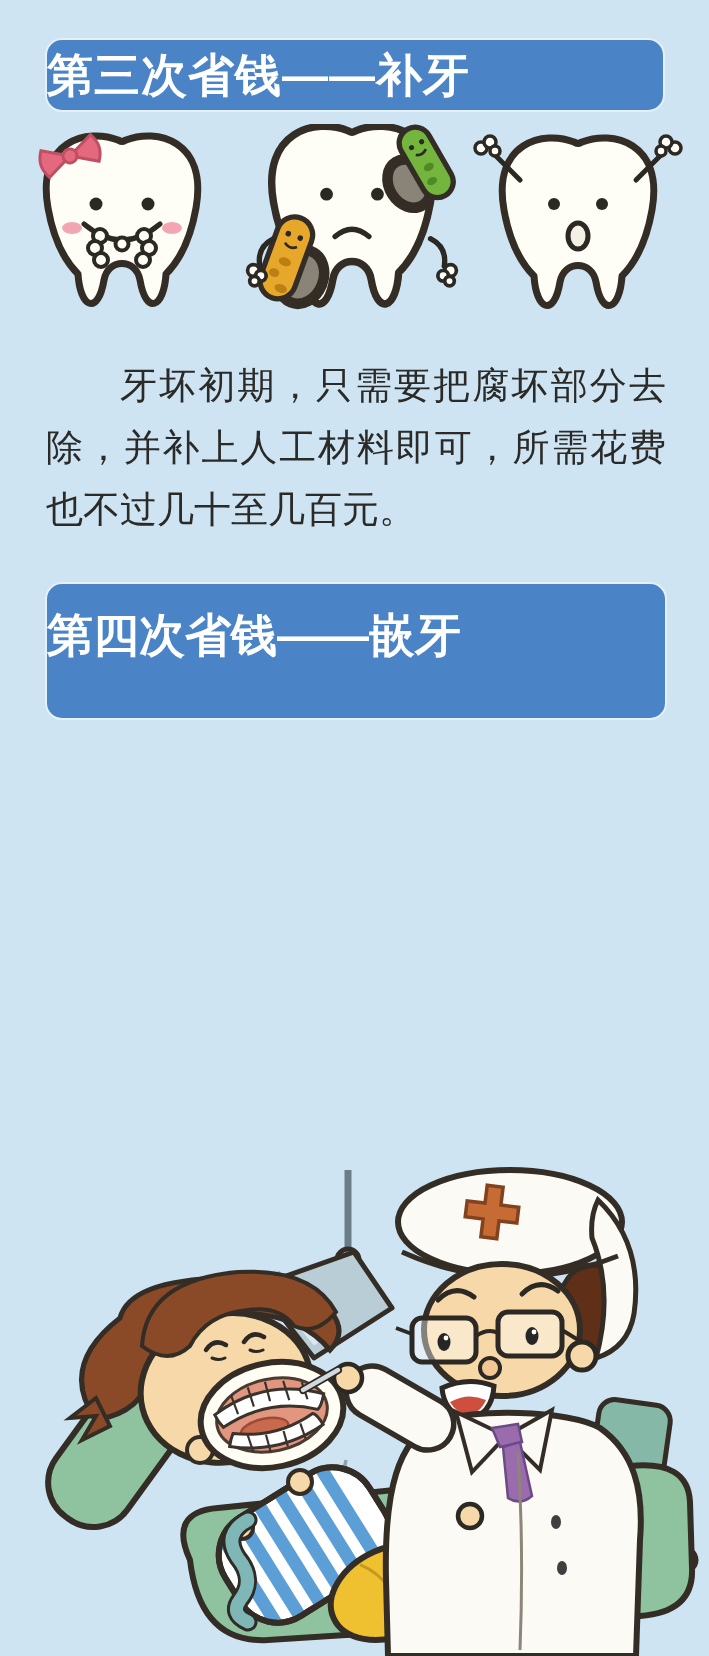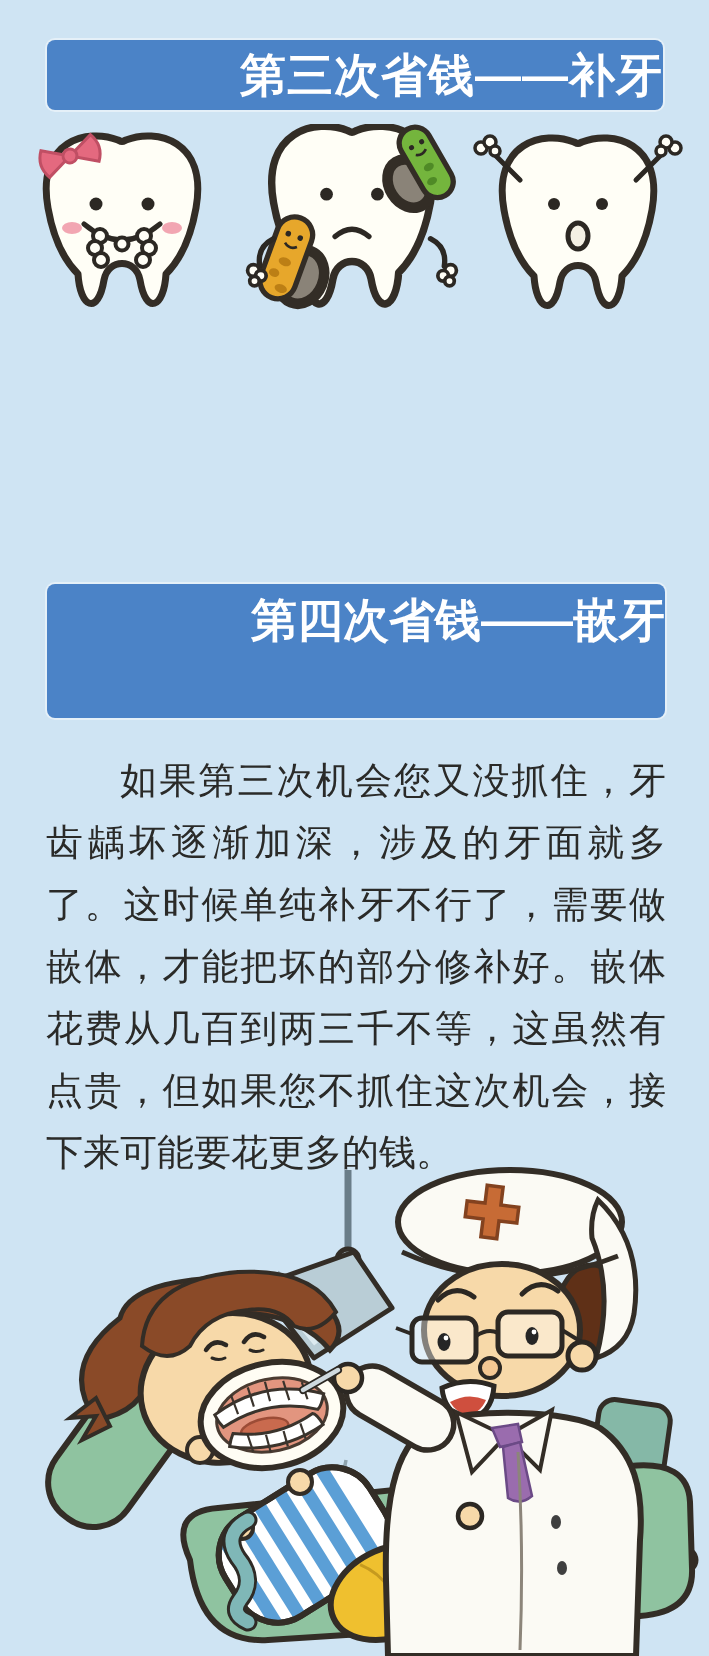--- a/index.html
+++ b/index.html
@@ -1,22 +1,22 @@
 <!DOCTYPE html>
 <html style="--bg: #cfe4f3; --banner: #4b83c7; --banner_text: #ffffff; --ink: #2a2a28; --outline: #332d26; --tooth: #fffef6; --bow: #e4697f; --bow_dark: #c04f64; --blush: #f2a6b2; --germ_yellow: #e7a72b; --germ_yellow_dark: #bc7f15; --germ_green: #74b53d; --germ_green_dark: #4f8a26; --cavity: #8a8378; --skin: #f7d9a9; --hair: #8a4a28; --hair_dark: #5f3017; --chair: #8fc3a0; --chair_dark: #5c8a6d; --armrest: #7fb7b7; --stripe: #5b9fd6; --shorts: #efc02f; --pants: #3f6296; --coat: #fbfaf4; --cross: #c76b35; --tie: #9a6cae; --lamp: #b9cdd6; --steel: #a8bcc6; --mouth_inner: #e2957f; --tongue: #c96a4e; --mouth_red: #cf4f3e;"><head>
 <meta charset="utf-8">
 <style>
   html,body{margin:0;padding:0;}
   .page{position:relative;width:709px;height:1656px;background:var(--bg);
         overflow:hidden;font-family:"Liberation Sans","DejaVu Sans",sans-serif;}
   .banner{position:absolute;background:var(--banner);color:var(--banner_text);
-          font-weight:bold;text-align:right;border-radius:8px;
+          font-weight:bold;text-align:left;border-radius:15px;
           box-shadow:0 0 0 2px rgba(255,255,255,.45);}
   .banner1{left:47px;top:40px;width:616px;height:70px;font-size:46px;line-height:70px;letter-spacing:1px;}
-  .banner2{left:47px;top:584px;width:618px;height:134px;font-size:46px;padding-top:4px;box-sizing:border-box;}
+  .banner2{left:47px;top:584px;width:618px;height:134px;font-size:46px;padding-top:19px;box-sizing:border-box;}
   .banner2 div{line-height:64px;}
   .para{position:absolute;left:46px;width:620px;margin:0;font-size:37px;line-height:62px;
         color:var(--ink);text-align:justify;text-indent:2em;font-weight:500;}
   .para1{top:355px;}
   .para2{top:750px;}
   svg{position:absolute;left:0;display:block;}
   .teeth-svg{top:124px;}
   .scene-svg{top:1160px;}
 </style>
 </head>
@@ -105,26 +105,26 @@
         <circle cx="-97" cy="-84" r="6"></circle>
           <circle cx="-88" cy="-90" r="6"></circle>
           <circle cx="-83" cy="-81" r="5"></circle>
         <circle cx="97" cy="-84" r="6"></circle>
           <circle cx="88" cy="-90" r="6"></circle>
           <circle cx="83" cy="-81" r="5"></circle>
       </g>
     </g>
   </svg>
 
+  <p class="para para1">牙坏初期，只需要把腐坏部分去除，并补上人工材料即可，所需花费也不过几十至几百元。</p>
 
   <div class="banner banner2">
     <div>第四次省钱——嵌牙</div>
   </div>
 
-  <p class="para para2">如果第三次机会您又没抓住，牙齿龋坏逐渐加深，涉及的牙面就多了。这时候单纯补牙不行了，需要做嵌体，才能把坏的部分修补好。嵌体花费从几百到两三千不等，这虽然有点贵，但如果您不抓住这次机会，接下来可能要花更多的钱。</p>
 
   <svg class="scene-svg" width="709" height="496" viewBox="0 0 709 496" aria-label="dentist-examining-boy-patient-in-dental-chair">
     <defs>
       <clipPath id="shirtClip">
           <rect x="-85" y="-58" width="170" height="116" rx="44"></rect>
         </clipPath>
     </defs>
 
     <g>
       <line x1="348" y1="10" x2="348" y2="98" stroke="#6a7d88" stroke-width="7"></line>

